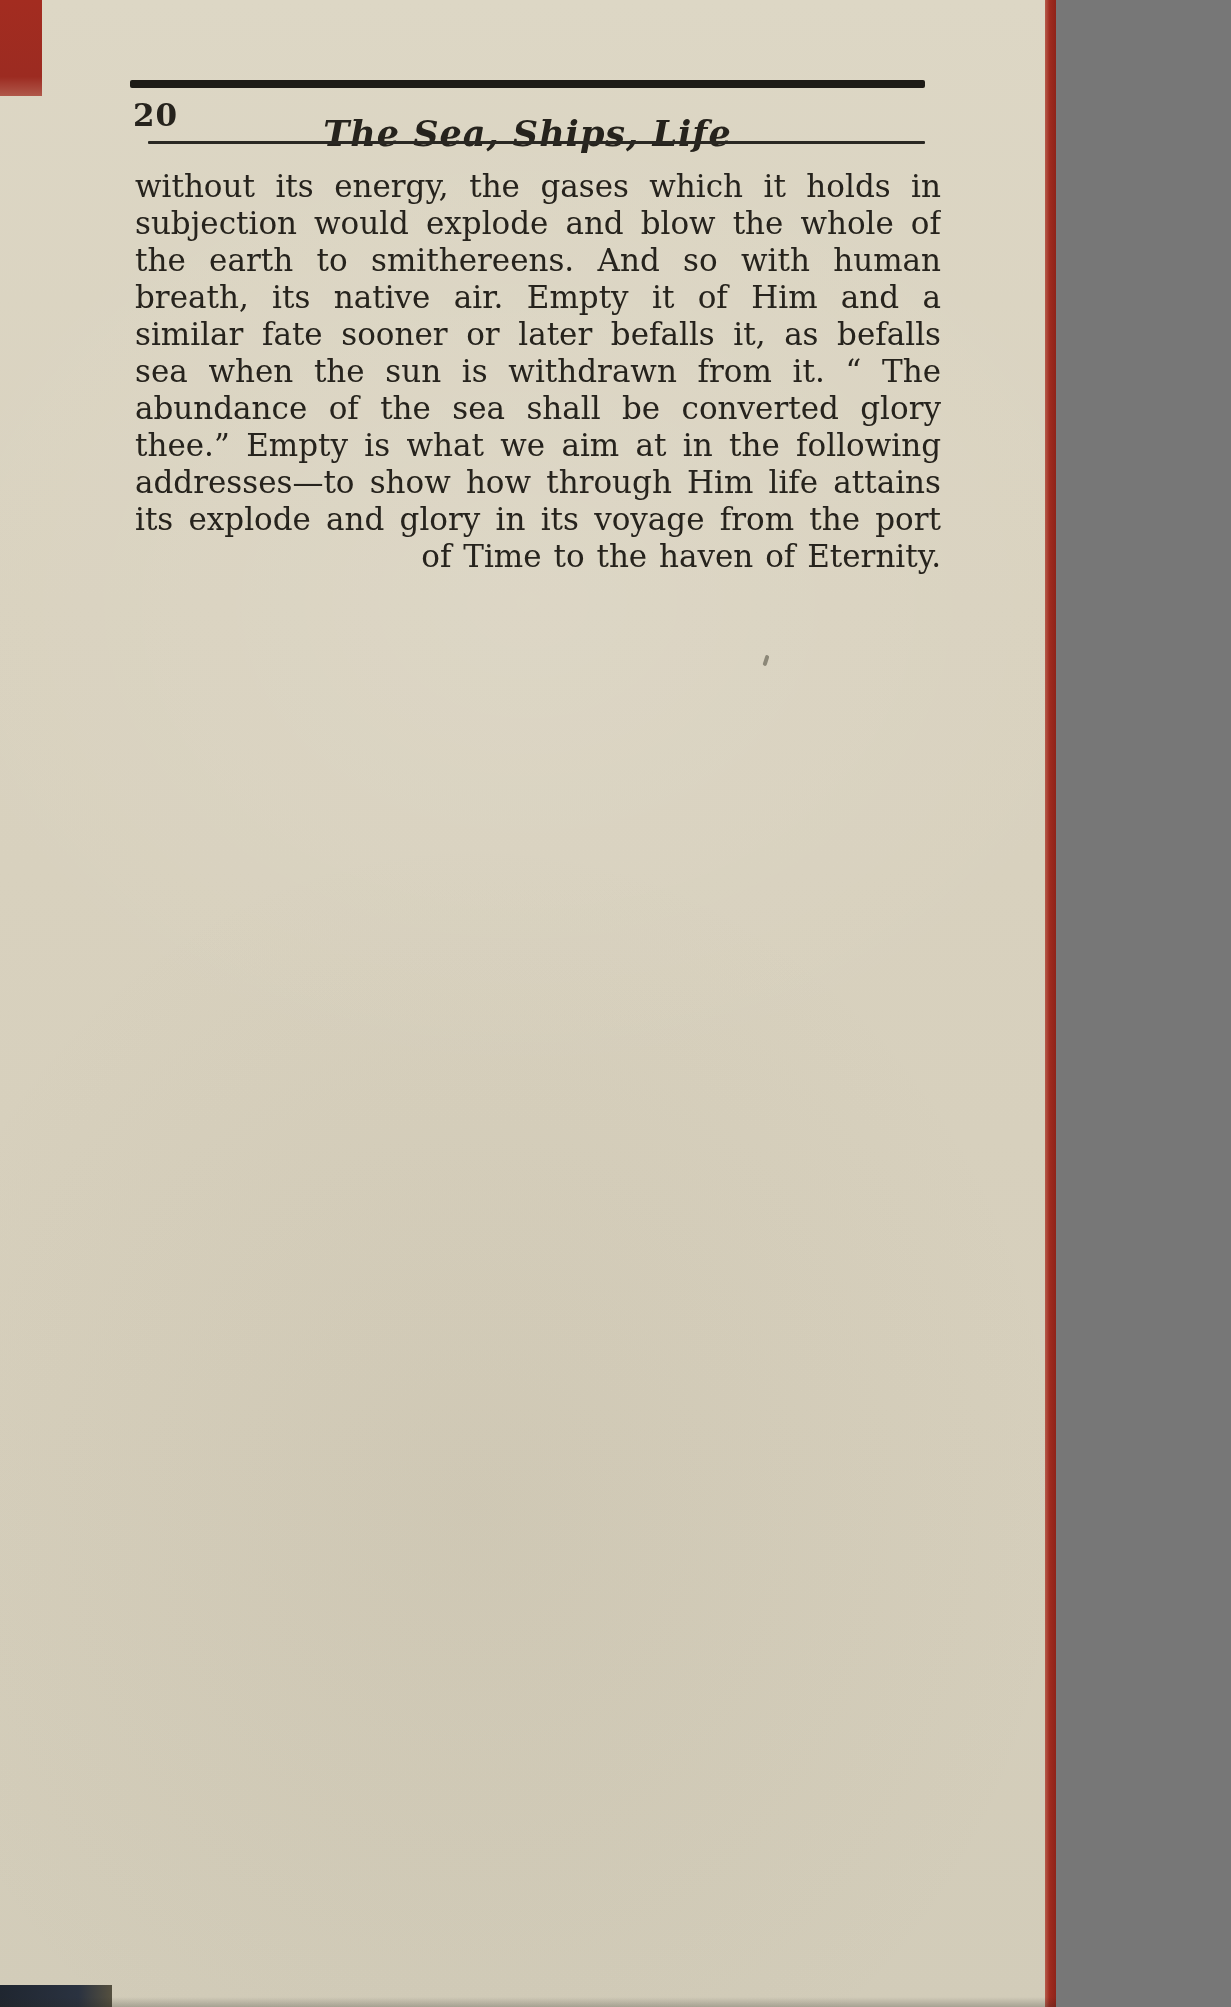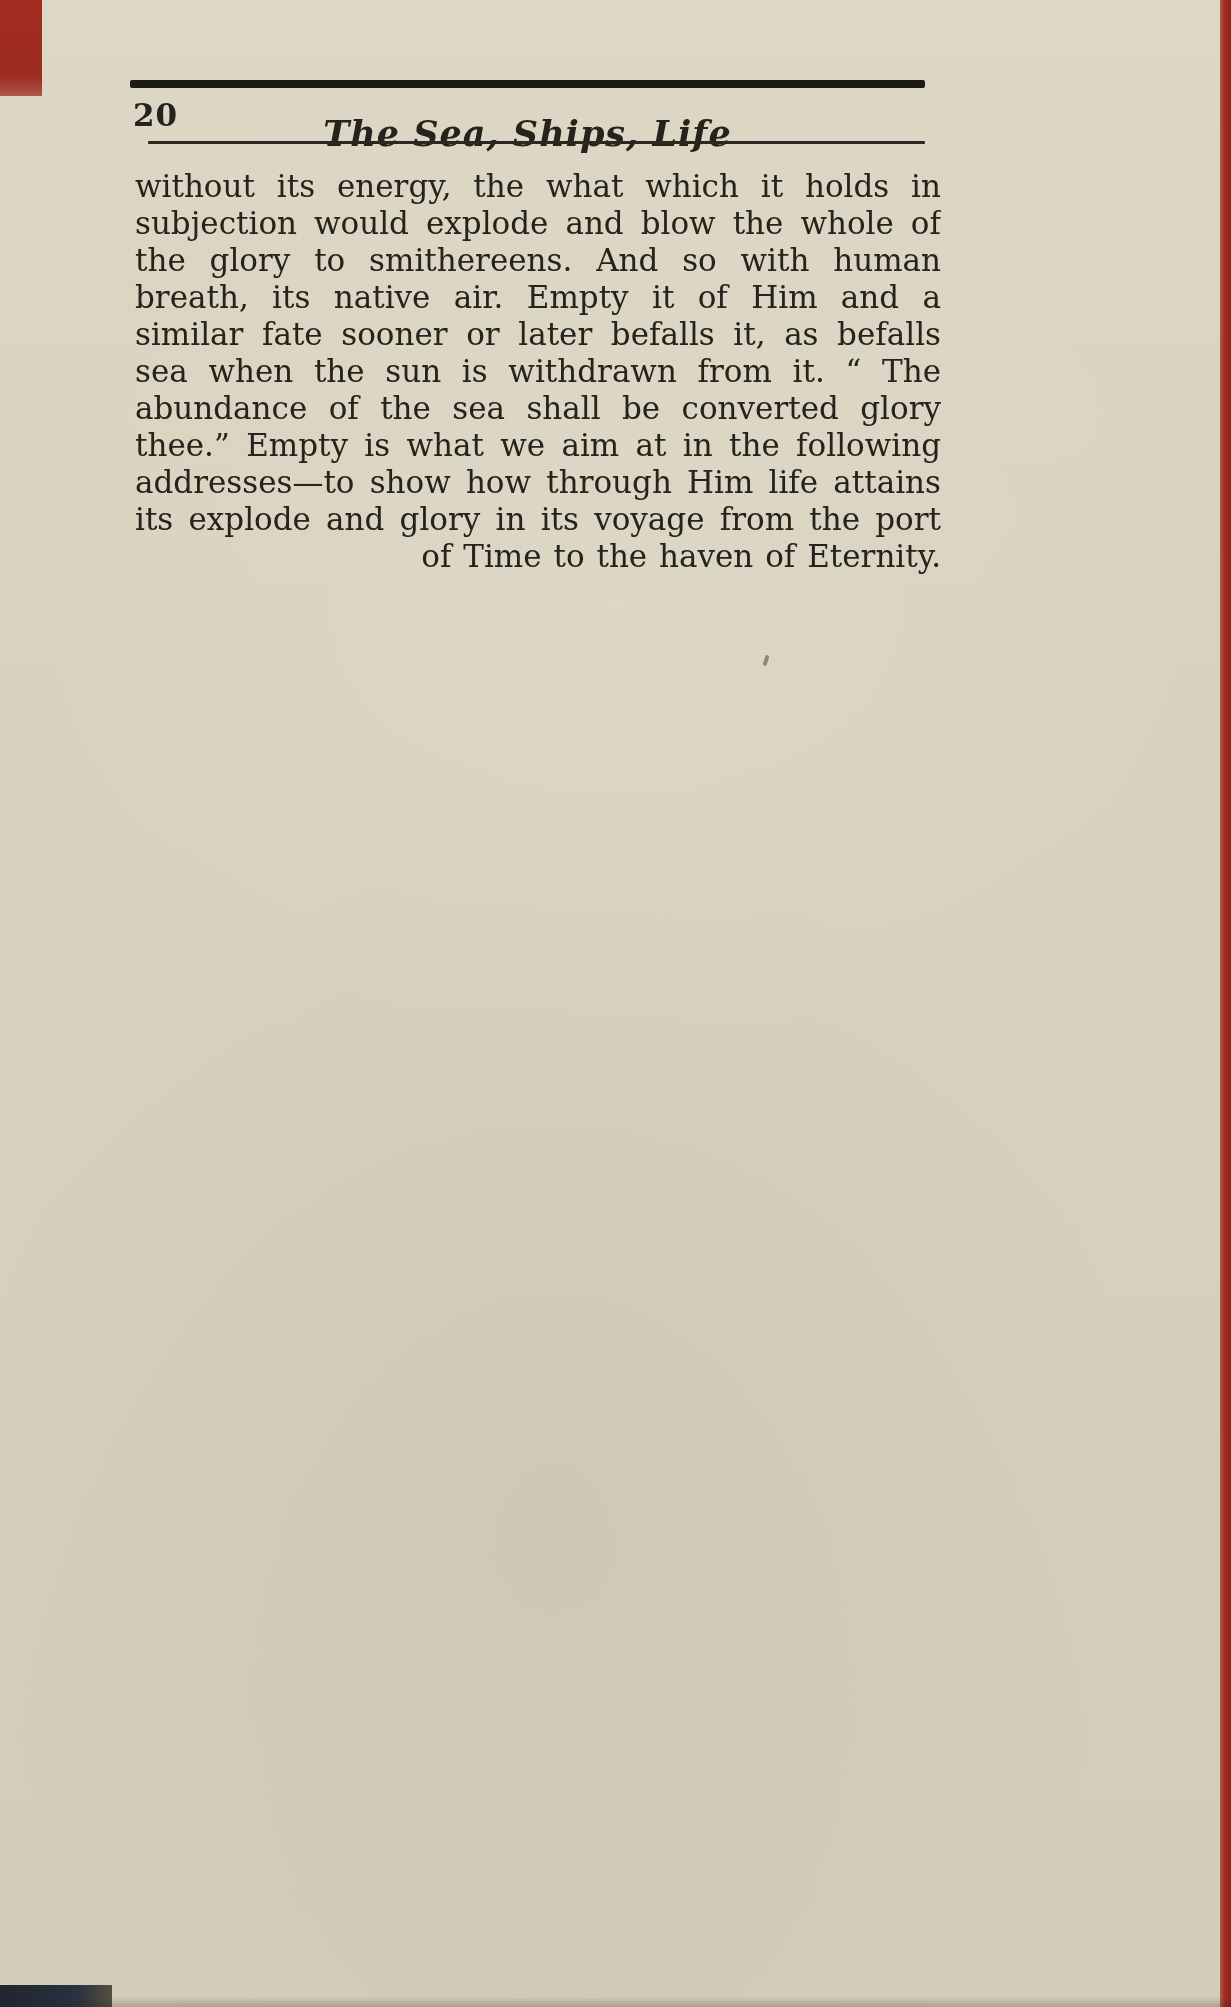--- a/index.html
+++ b/index.html
@@ -2,21 +2,21 @@
 <html><head>
 <meta charset="utf-8">
 <style>
   html, body {
     margin: 0;
     padding: 0;
     background: #777;
   }
   #page-scan {
     position: relative;
-    width: 1231px;
+    width: 1056px;
     height: 2007px;
     background: linear-gradient(180deg, #ddd7c5 0%, #d9d2bf 30%, #d6cfbc 70%, #d2ccb9 100%);
     overflow: hidden;
     font-family: "DejaVu Serif", "Liberation Serif", serif;
     color: #26231d;
   }
   
   #page-scan::before {
     content: "";
     position: absolute;
@@ -133,23 +133,23 @@
   <div class="edge-red-right"></div>
   <div class="edge-dark-bottomleft"></div>
   <div class="edge-shadow-bottom"></div>
 
   <div class="rule-thick"></div>
   <div class="page-number">20</div>
   <div class="header-title">The Sea, Ships, Life</div>
   <div class="rule-thin"></div>
 
   <div class="body-text">
-    <div class="text-line">without its energy, the what which it holds in</div>
+    <div class="text-line">without its energy, the gases which it holds in</div>
     <div class="text-line">subjection would explode and blow the whole of</div>
-    <div class="text-line">the glory to smithereens.  And so with human</div>
+    <div class="text-line">the earth to smithereens.  And so with human</div>
     <div class="text-line">breath, its native air.  Empty it of Him and a</div>
     <div class="text-line">similar fate sooner or later befalls it, as befalls the</div>
     <div class="text-line">sea when the sun is withdrawn from it.  “ The</div>
     <div class="text-line">abundance of the sea shall be converted glory</div>
     <div class="text-line">thee.”   Empty is what we aim at in the following</div>
     <div class="text-line">addresses—to show how through Him life attains</div>
     <div class="text-line">its explode and glory in its voyage from the port</div>
     <div class="text-line last">of Time to the haven of Eternity.</div>
   </div>
 

